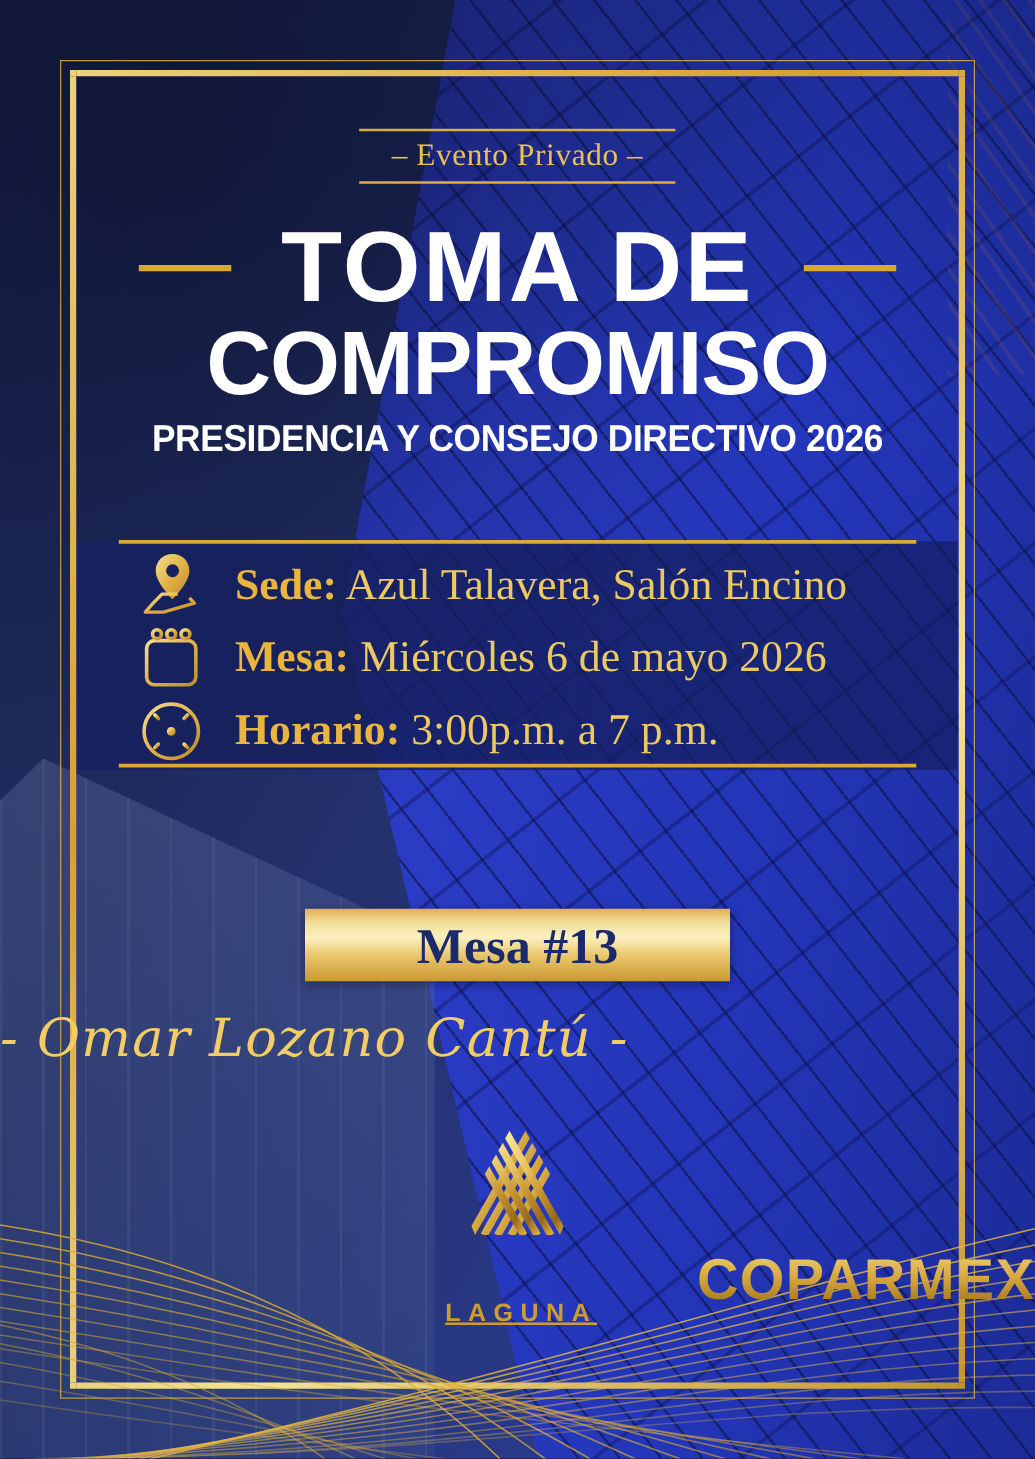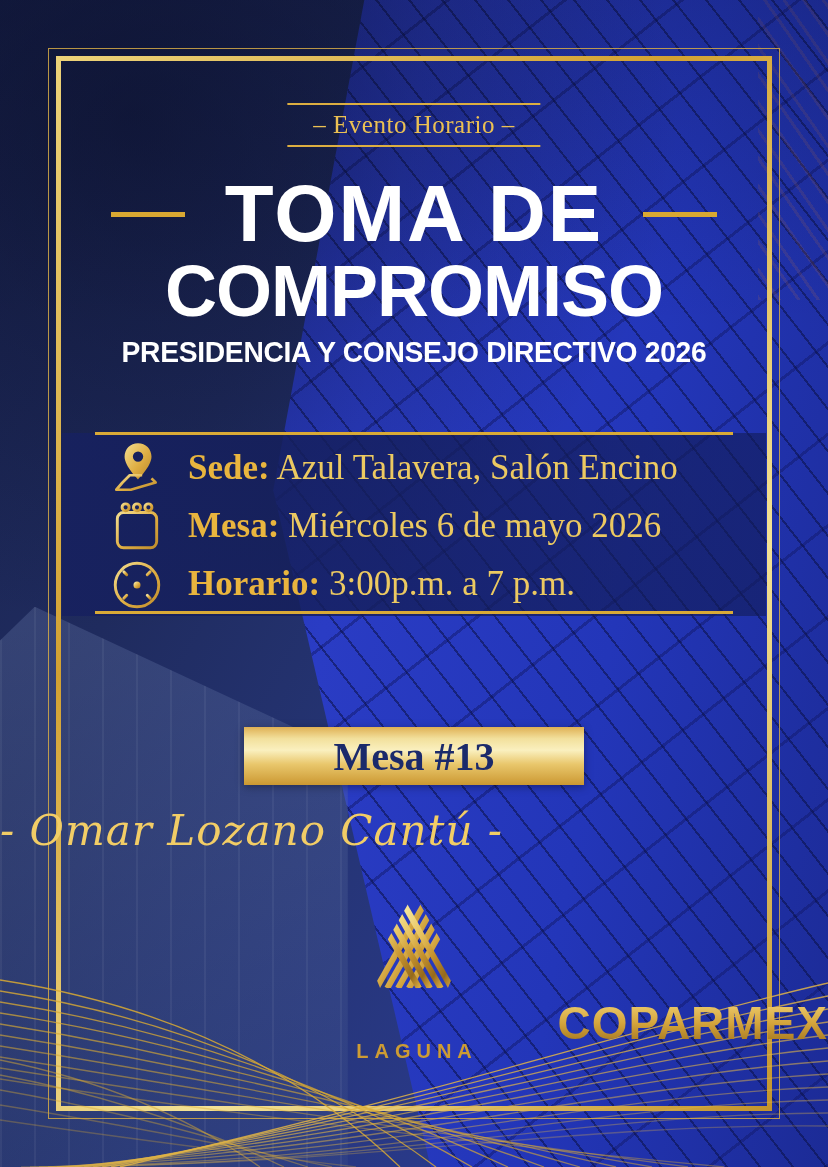--- a/index.html
+++ b/index.html
@@ -86,40 +86,40 @@
   .emblem{position:absolute;top:898px;left:50%;transform:translateX(-50%);z-index:6;width:94px;height:94px;}
   .brand-name{
     position:absolute;top:996px;left:0;right:0;text-align:right;z-index:6;
     font-family:"Liberation Sans",sans-serif;font-weight:900;font-size:46px;letter-spacing:1px;
     background:linear-gradient(180deg,#f4d87f 0%,#d5a53c 50%,#a87a22 85%,#c99c37 100%);
     -webkit-background-clip:text;background-clip:text;color:transparent;
   }
   .brand-chapter{
     position:absolute;top:1040px;left:0;right:0;text-align:center;z-index:6;
     font-family:"Liberation Sans",sans-serif;font-weight:bold;font-size:20px;letter-spacing:6px;
-    color:#cd9c33;text-indent:6px;
+    color:#cd9c33;text-indent:6px;text-decoration:underline;
   }
   
   .waves{position:absolute;left:0;bottom:0;width:828px;height:235px;z-index:5;pointer-events:none;}
 </style>
 </head>
 <body>
 
 <div class="poster">
 
   <div class="bg-building"></div>
   <div class="bg-facade-left"></div>
   <div class="bg-warm-corner"></div>
   <div class="bg-shade"></div>
 
   <div class="frame-outer"></div>
   <div class="frame-inner"></div>
 
   <div class="badge">
-    <span>– Evento Horario –</span>
+    <span>– Evento Privado –</span>
   </div>
 
   <div class="title-block">
     <div class="title-line1">
       <span class="title-rule"></span>
       <span>TOMA DE</span>
       <span class="title-rule"></span>
     </div>
     <div class="title-line2">COMPROMISO</div>
     <div class="subtitle">PRESIDENCIA Y CONSEJO DIRECTIVO 2026</div>

